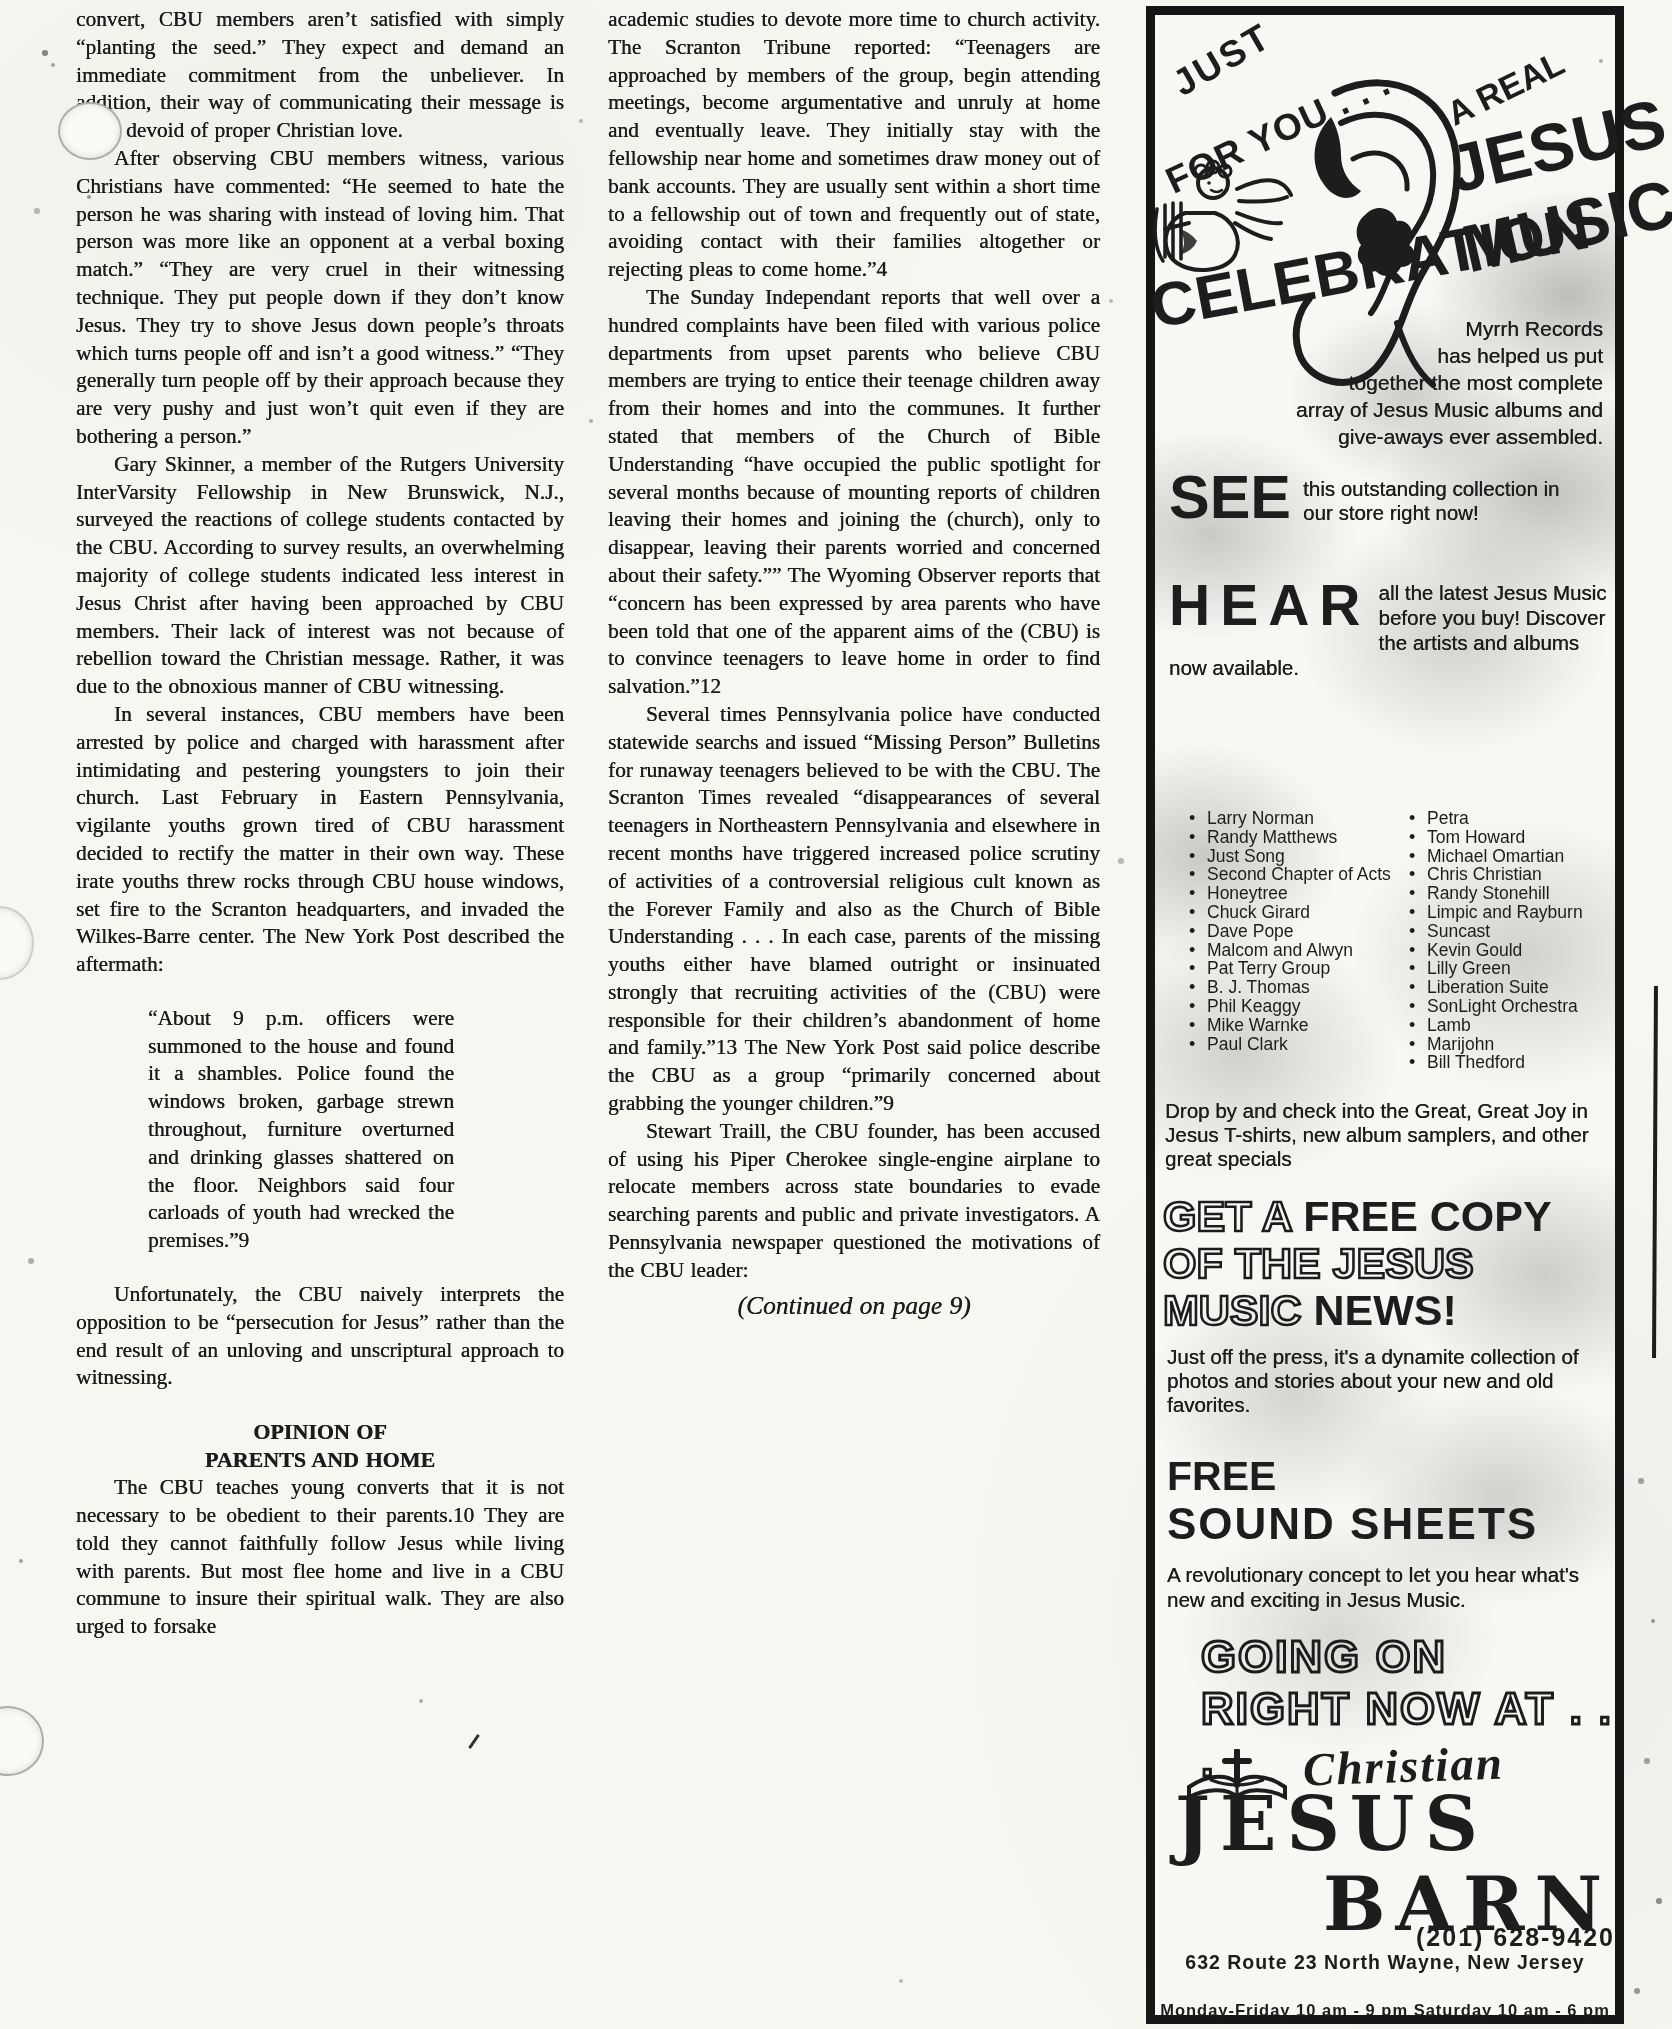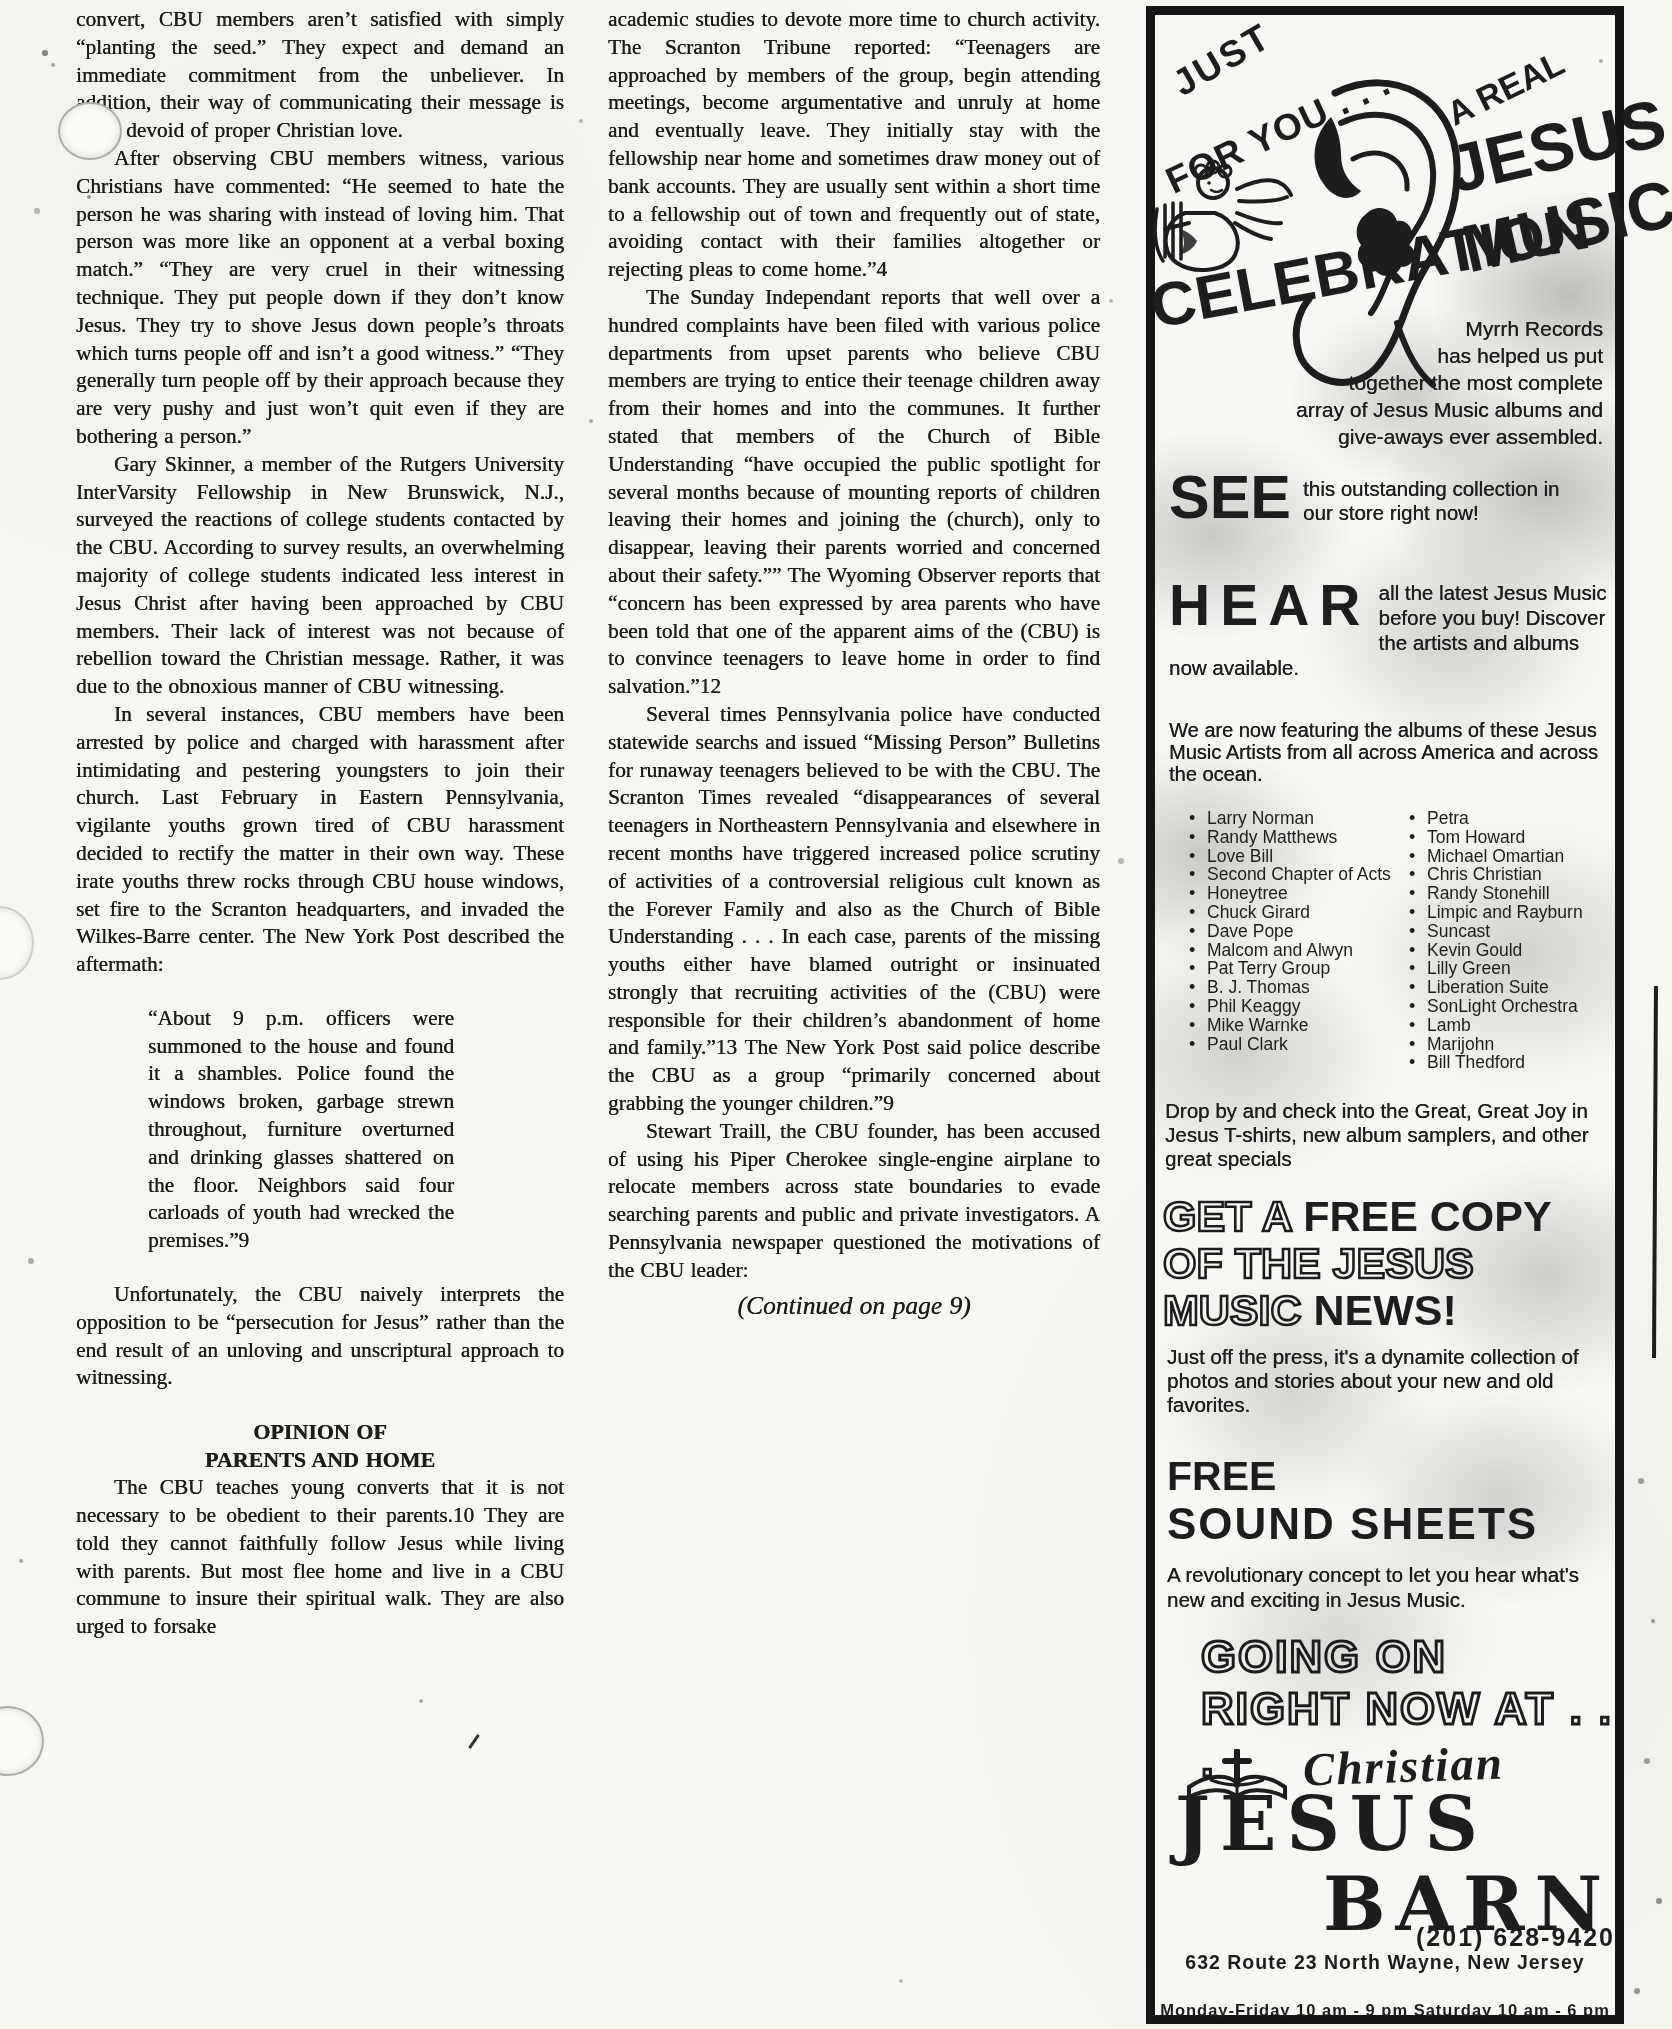--- a/index.html
+++ b/index.html
@@ -170,27 +170,26 @@
     <div class="abs" id="ad-see">
       <span class="word">SEE</span>
       <span class="txt soft">this outstanding collection in our store right now!</span>
     </div>
 
     <div class="abs" id="ad-hear">
       <span class="word">HEAR</span>
       <span class="soft">all the latest Jesus Music before you buy! Discover the artists and albums now available.</span>
     </div>
 
-    <div class="abs soft" id="ad-feat">We are now featuring the albums of these Jesus Music Artists from all across America and across the ocean.</div>
 
     <div class="abs" id="ad-artists">
       <ul id="artists-left">
           <li>Larry Norman</li>
           <li>Randy Matthews</li>
-          <li>Love Bill</li>
+          <li>Just Song</li>
           <li>Second Chapter of Acts</li>
           <li>Honeytree</li>
           <li>Chuck Girard</li>
           <li>Dave Pope</li>
           <li>Malcom and Alwyn</li>
           <li>Pat Terry Group</li>
           <li>B. J. Thomas</li>
           <li>Phil Keaggy</li>
           <li>Mike Warnke</li>
           <li>Paul Clark</li>

